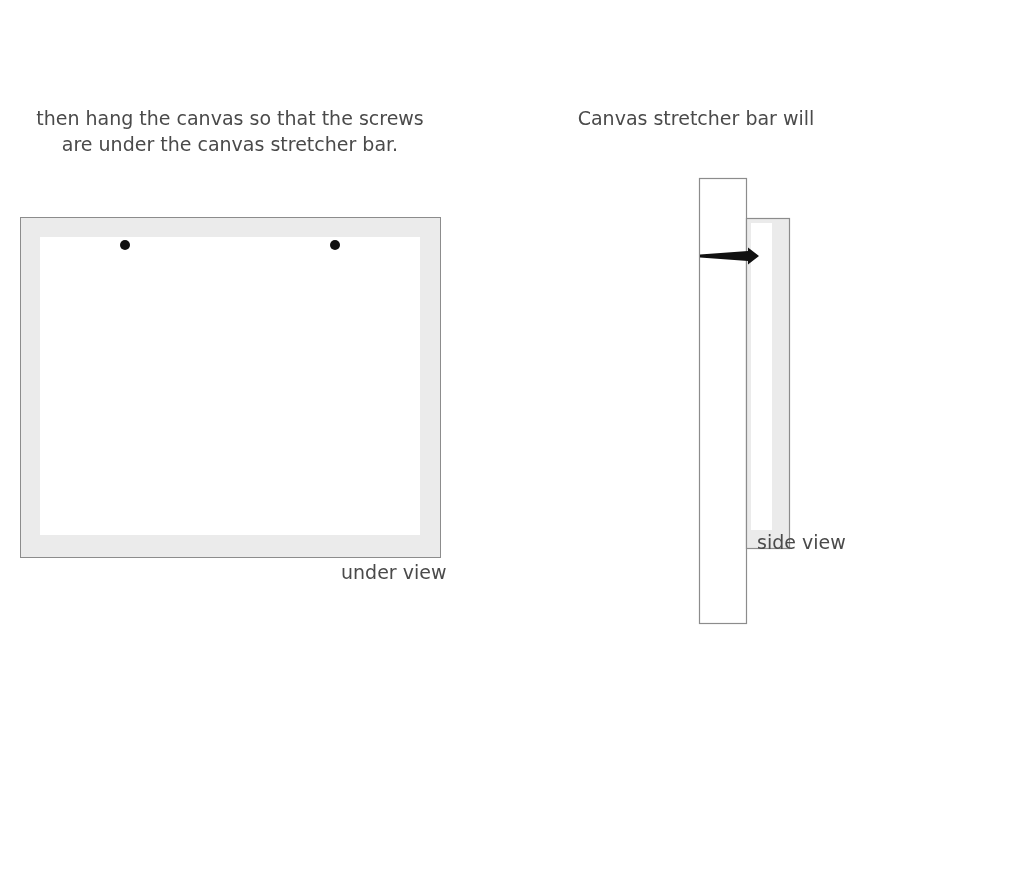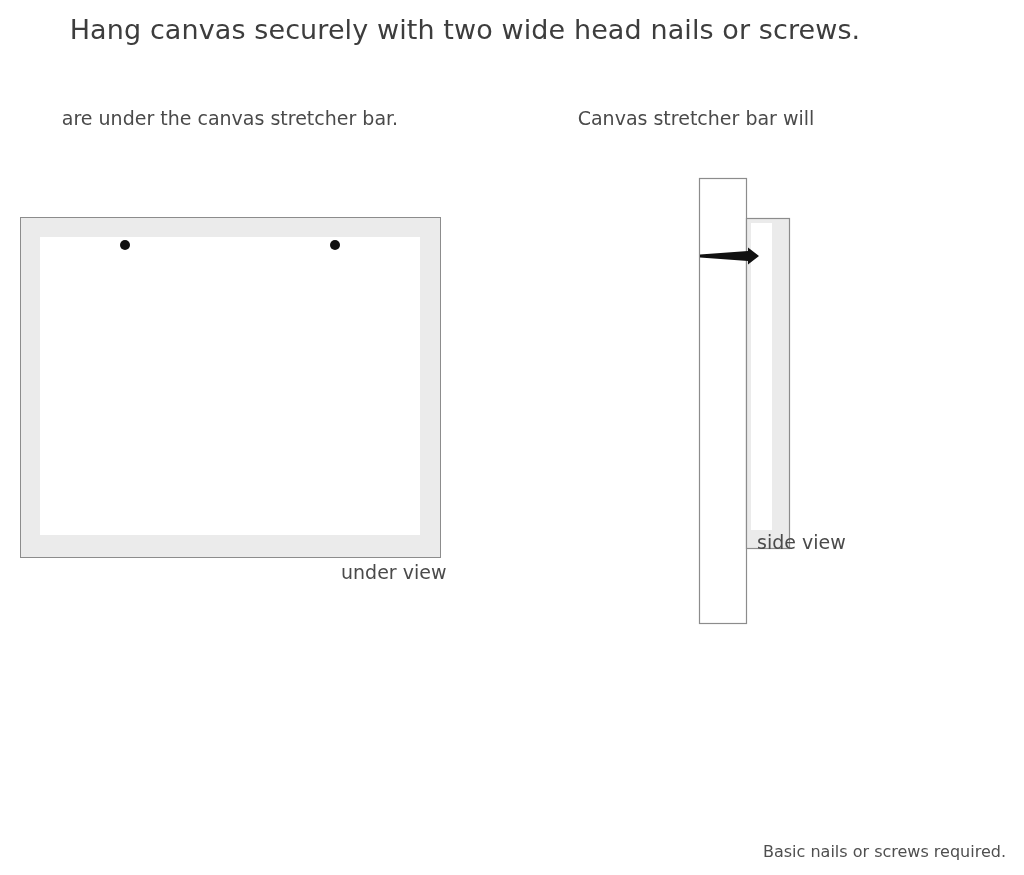--- a/index.html
+++ b/index.html
@@ -86,23 +86,23 @@
     width: 1024px;
     height: 875px;
     pointer-events: none;
   }
 </style>
 </head>
 <body>
 
 <div class="page">
 
-  <div class="title">Hang canvas securely with two wide head nails or screws.</div>
 
   <div class="caption caption-left">
+    <div>then hang the canvas so that the screws</div>
     <div>are under the canvas stretcher bar.</div>
   </div>
 
   <div class="caption caption-right">
     <div>Canvas stretcher bar will</div>
   </div>
 
   <svg class="diagram" viewBox="0 0 1024 875">
 
     <g>
@@ -121,16 +121,15 @@
       <rect x="751" y="223" width="21" height="307" fill="#ffffff"></rect>
 
       <polygon points="700,254.5 748,251 748,247.5 759,256 748,264.5 748,261 700,257.5" fill="#111111"></polygon>
     </g>
   </svg>
 
   <div class="view-label label-front">under view</div>
   <div class="view-label label-side">side view</div>
 
   <div class="footer">
-    <div>Basic nails or screws required.</div>
   </div>
 
 </div>
 
 </body></html>

